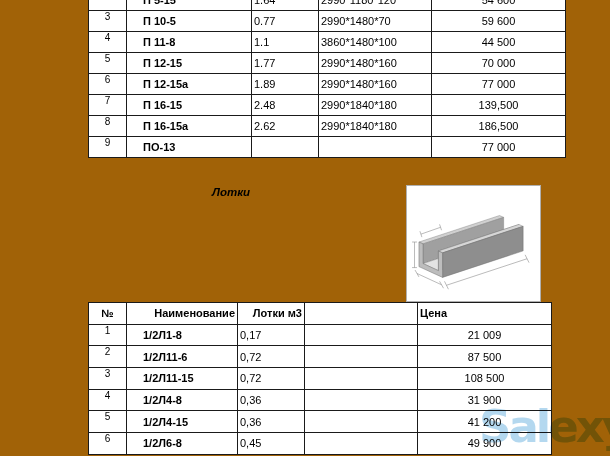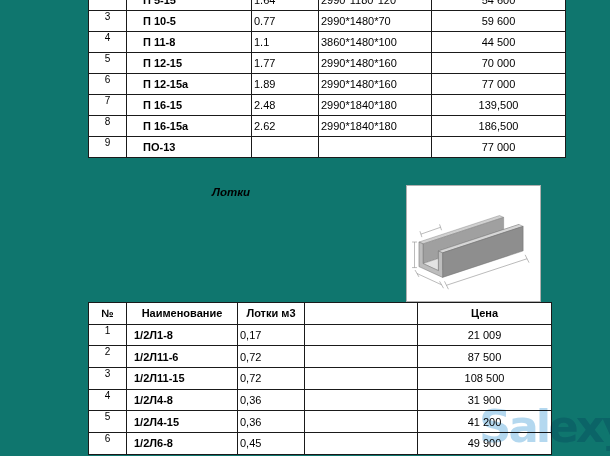--- a/index.html
+++ b/index.html
@@ -1,39 +1,39 @@
 <!DOCTYPE html>
 <html><head>
 <meta charset="utf-8">
 <style>
   html,body{margin:0;padding:0;}
   body{width:610px;height:456px;overflow:hidden;background:#ffffff;
        font-family:"Liberation Sans",sans-serif;color:#000;}
-  .page{position:relative;width:610px;height:456px;background:#0f766e;overflow:hidden;}
+  .page{position:relative;width:610px;height:456px;background:#a16207;overflow:hidden;}
 
   table.tbl{position:absolute;border-collapse:collapse;table-layout:fixed;
             width:457px;left:88px;font-size:11px;color:#000;background:#fff;}
   .tbl td,.tbl th{border:1px solid #1a1a1a;padding:0 2px;overflow:hidden;
                   white-space:nowrap;font-weight:normal;}
   .top-tbl{top:-11px;}
   .top-tbl td{height:20px;}
   .bottom-tbl{top:302px;}
   .bottom-tbl td,.bottom-tbl th{height:20.7px;}
 
   .col-num{width:33px;text-align:center;vertical-align:top;font-size:10px;padding-top:1px;}
   .col-name{width:106px;}
   .col-vol{width:62px;}
   .col-size{width:108px;}
   .col-price{width:129px;text-align:center;font-weight:bold;}
   td.col-name{font-weight:bold;}
   .top-tbl td.col-name{padding-left:16px;}
-  .bottom-tbl td.col-name{padding-left:7px;}
-  .bottom-tbl th{font-weight:bold;text-align:center;}
+  .bottom-tbl td.col-name{padding-left:16px;}
+  .bottom-tbl th{font-weight:bold;text-align:right;}
   .bottom-tbl th.col-num{text-align:center;font-size:11px;vertical-align:middle;}
-  .bottom-tbl th.col-price{text-align:center;}
+  .bottom-tbl th.col-price{text-align:left;}
 
   .section-title{position:absolute;left:212px;top:186px;font-size:11.5px;font-weight:bold;font-style:italic;}
 
   .image-box{position:absolute;left:406px;top:185px;width:135px;height:117px;
              border:1px solid #b0b0b0;background:#fff;box-sizing:border-box;}
   .image-box svg{display:block;width:100%;height:100%;}
 
   .watermark{position:absolute;left:479px;top:404px;z-index:6;
              font-family:"DejaVu Sans",sans-serif;font-weight:bold;
              font-size:45px;line-height:45px;letter-spacing:-3px;

